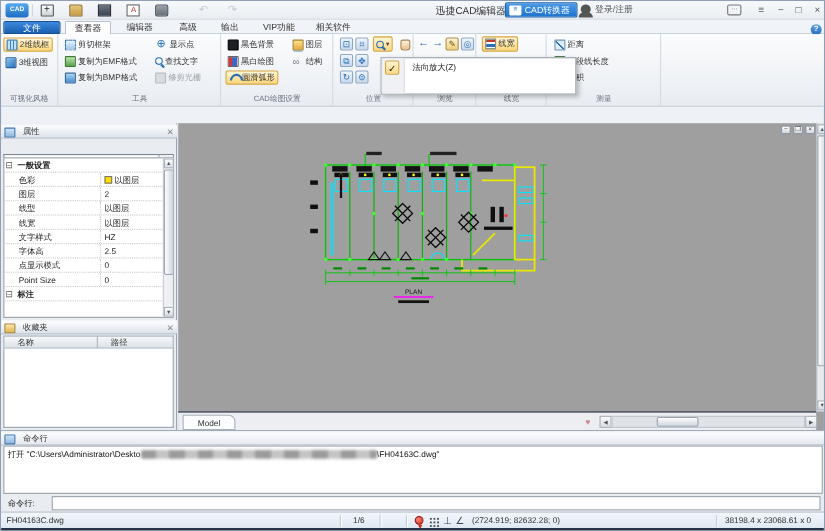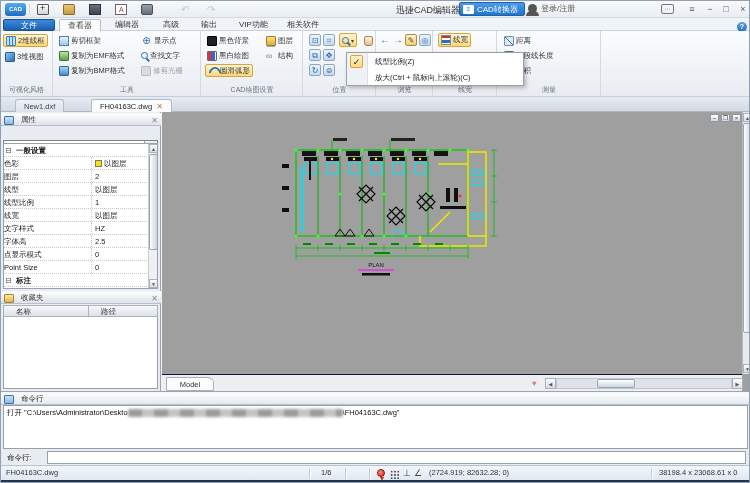--- a/index.html
+++ b/index.html
@@ -74,21 +74,21 @@
   
   .leftpanel{position:absolute;left:0;top:111px;width:160px;height:279px;background:#e9edf2;border-right:1px solid #9aa5b1;}
   .phead{position:absolute;left:0;width:160px;height:13px;background:linear-gradient(#fcfdfe,#dde3ea);border-top:1px solid #f5f7fa;border-bottom:1px solid #b6bfca;font-size:7.5px;color:#333;line-height:12px;padding-left:20px;}
   .phicon{position:absolute;left:3px;top:2px;width:10px;height:9px;border:1px solid #3a72ad;background:linear-gradient(#cfe4f7,#8db8dd);border-radius:1px;}
   .phicon.folder{background:linear-gradient(#ffe9a8,#e0b551);border-color:#a8832e;}
   .pclose{position:absolute;right:3px;top:1px;font-size:8px;color:#888;}
   .preset{position:absolute;left:2px;top:28px;width:155px;height:13px;background:#fff;border:1px solid #7a8591;font-size:7.5px;line-height:11px;padding-left:3px;color:#222;}
   .preset .dd{position:absolute;right:0;top:0;width:13px;height:11px;background:linear-gradient(#f2f4f7,#d6dce3);border-left:1px solid #9aa5b1;text-align:center;font-size:6px;color:#444;line-height:11px;}
   .pgrid{position:absolute;left:2px;top:31px;width:155px;height:146px;background:#fff;border:1px solid #98a1ab;overflow:hidden;}
   .prow{position:relative;height:13px;border-bottom:1px dotted #c9c9c9;font-size:7.5px;display:flex;align-items:center;color:#222;}
-  .prow .plabel{width:88px;border-right:1px dotted #c9c9c9;height:100%;line-height:13px;white-space:nowrap;overflow:hidden;}
+  .prow .plabel{width:88px;padding-left:13px;border-right:1px dotted #c9c9c9;height:100%;line-height:13px;white-space:nowrap;overflow:hidden;}
   .prow.sect .plabel{padding-left:2px;border-right:none;font-weight:bold;width:auto;}
   .prow .pval{padding-left:3px;line-height:13px;display:flex;align-items:center;gap:2px;}
   .prow .minus{width:9px;font-size:8px;color:#555;margin-left:1px;}
   .sw{display:inline-block;width:7px;height:7px;border:1px solid #777;}
   .vscr{position:absolute;right:0;top:0;width:9px;height:100%;background:#eef0f3;border-left:1px solid #c6ccd4;}
   .varr{position:absolute;left:0;width:9px;height:9px;background:linear-gradient(#fbfcfd,#d8dde4);border:1px solid #aab2bc;font-size:5px;color:#555;text-align:center;line-height:8px;}
   .vthumb{position:absolute;left:0;width:9px;background:linear-gradient(90deg,#fdfdfe,#cfd6de);border:1px solid #9aa5b1;border-radius:2px;}
   .favcols{position:absolute;left:2px;top:193px;width:155px;height:12px;display:flex;}
   .favcols .col{height:12px;background:linear-gradient(#f6f8fa,#dde2e9);border:1px solid #aab2bc;border-left:none;font-size:7.5px;color:#333;line-height:11px;padding-left:12px;}
   .favcols .col:first-child{border-left:1px solid #aab2bc;}
@@ -279,30 +279,23 @@
         <span class="i i-area"></span>
         <span>面积</span>
       </div>
       <div class="glabel">测量</div>
     </div>
   </div>
 
   <div class="zmenu">
     <div class="gutter"></div>
     <div class="zcheck">✓</div>
-    <div class="zitem" style="top:1px">线型比例(Z)</div>
-    <div class="zitem" style="top:17px">放大(Ctrl + 鼠标向上滚轮)(C)</div>
-  </div>
-
-  <div class="doctabs">
-    <div class="dtab" style="left:14px">New1.dxf</div>
-    <div class="dtab active" style="left:90px">
-      <span>FH04163C.dwg</span><span class="dclose">✕</span>
-    </div>
-  </div>
+    <div class="zitem" style="top:1px">法向放大(Z)</div>
+  </div>
+
 
   <div class="leftpanel">
     <div class="phead" style="top:1px">
       <span class="phicon"></span>
       <span>属性</span>
       <span class="pclose">✕</span>
     </div>
     <div class="preset">
       <span>默认值</span>
       <span class="dd">▼</span>
@@ -317,24 +310,20 @@
             <span class="plabel">色彩</span>
             <span class="pval"><i class="sw" style="background: rgb(255, 224, 0);"></i>以图层</span>
           </div>
           <div class="prow">
             <span class="plabel">图层</span>
             <span class="pval">2</span>
           </div>
           <div class="prow">
             <span class="plabel">线型</span>
             <span class="pval">以图层</span>
-          </div>
-          <div class="prow">
-            <span class="plabel">线型比例</span>
-            <span class="pval">1</span>
           </div>
           <div class="prow">
             <span class="plabel">线宽</span>
             <span class="pval">以图层</span>
           </div>
           <div class="prow">
             <span class="plabel">文字样式</span>
             <span class="pval">HZ</span>
           </div>
           <div class="prow">

